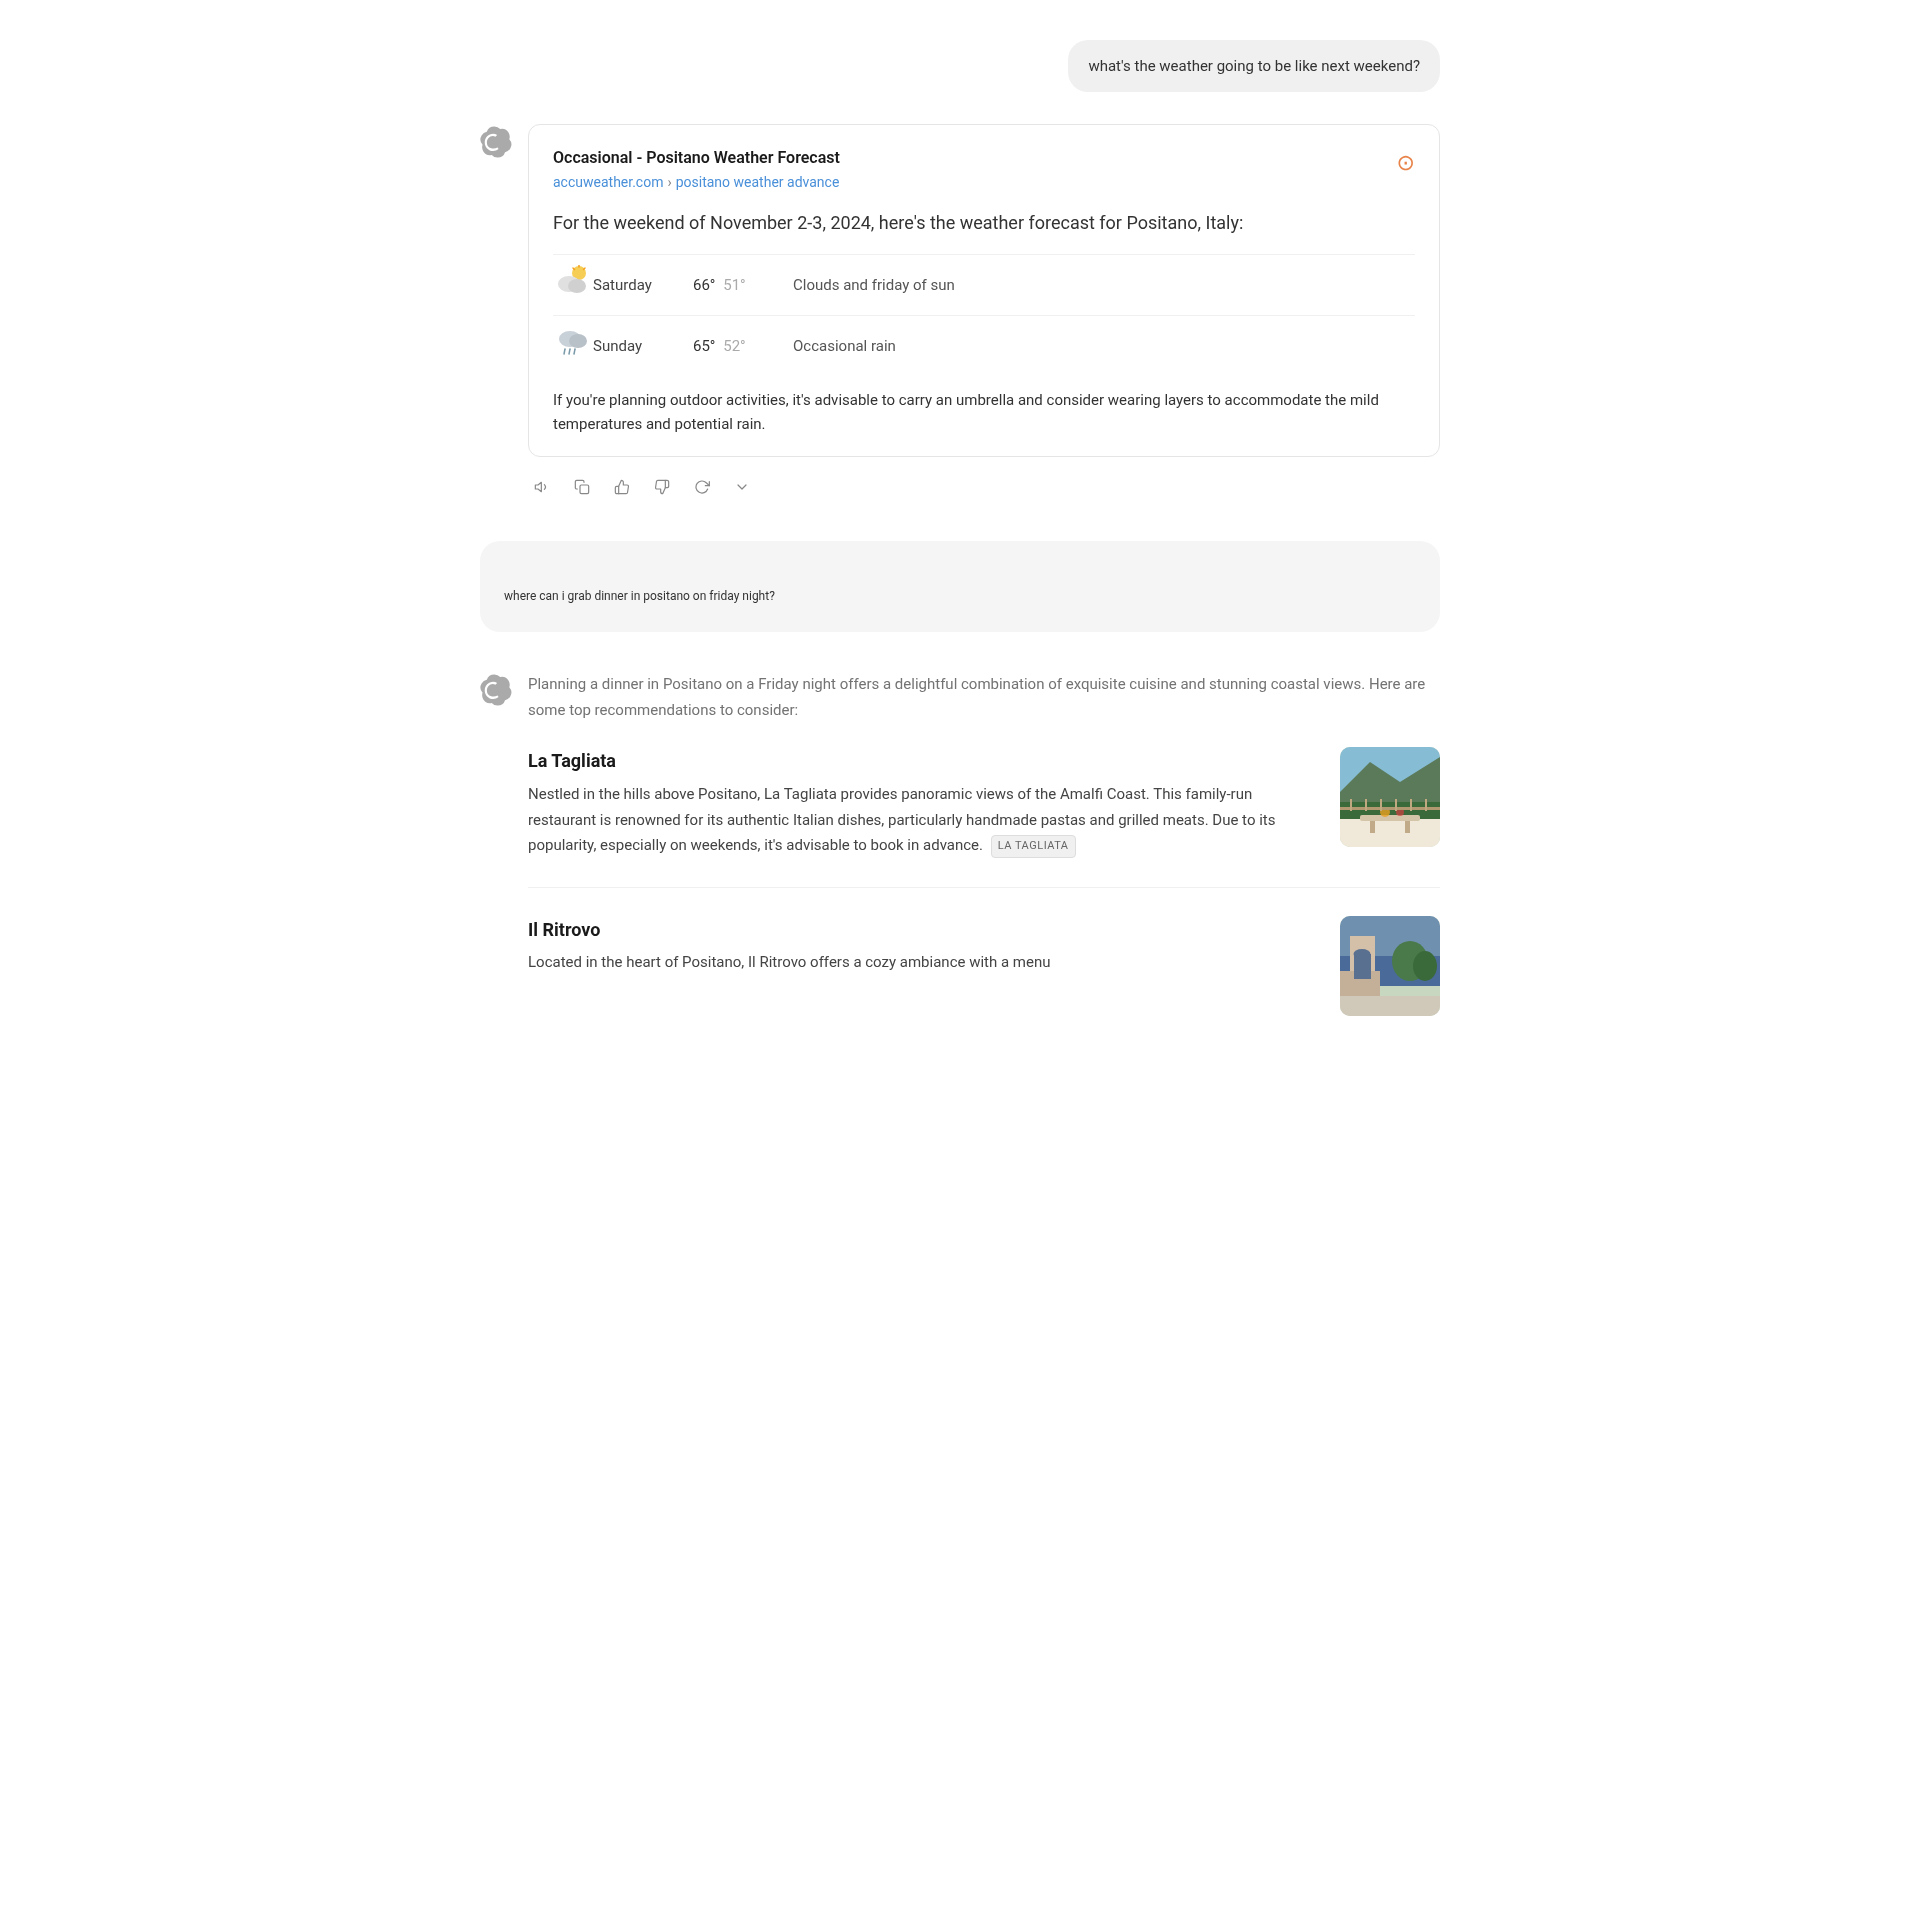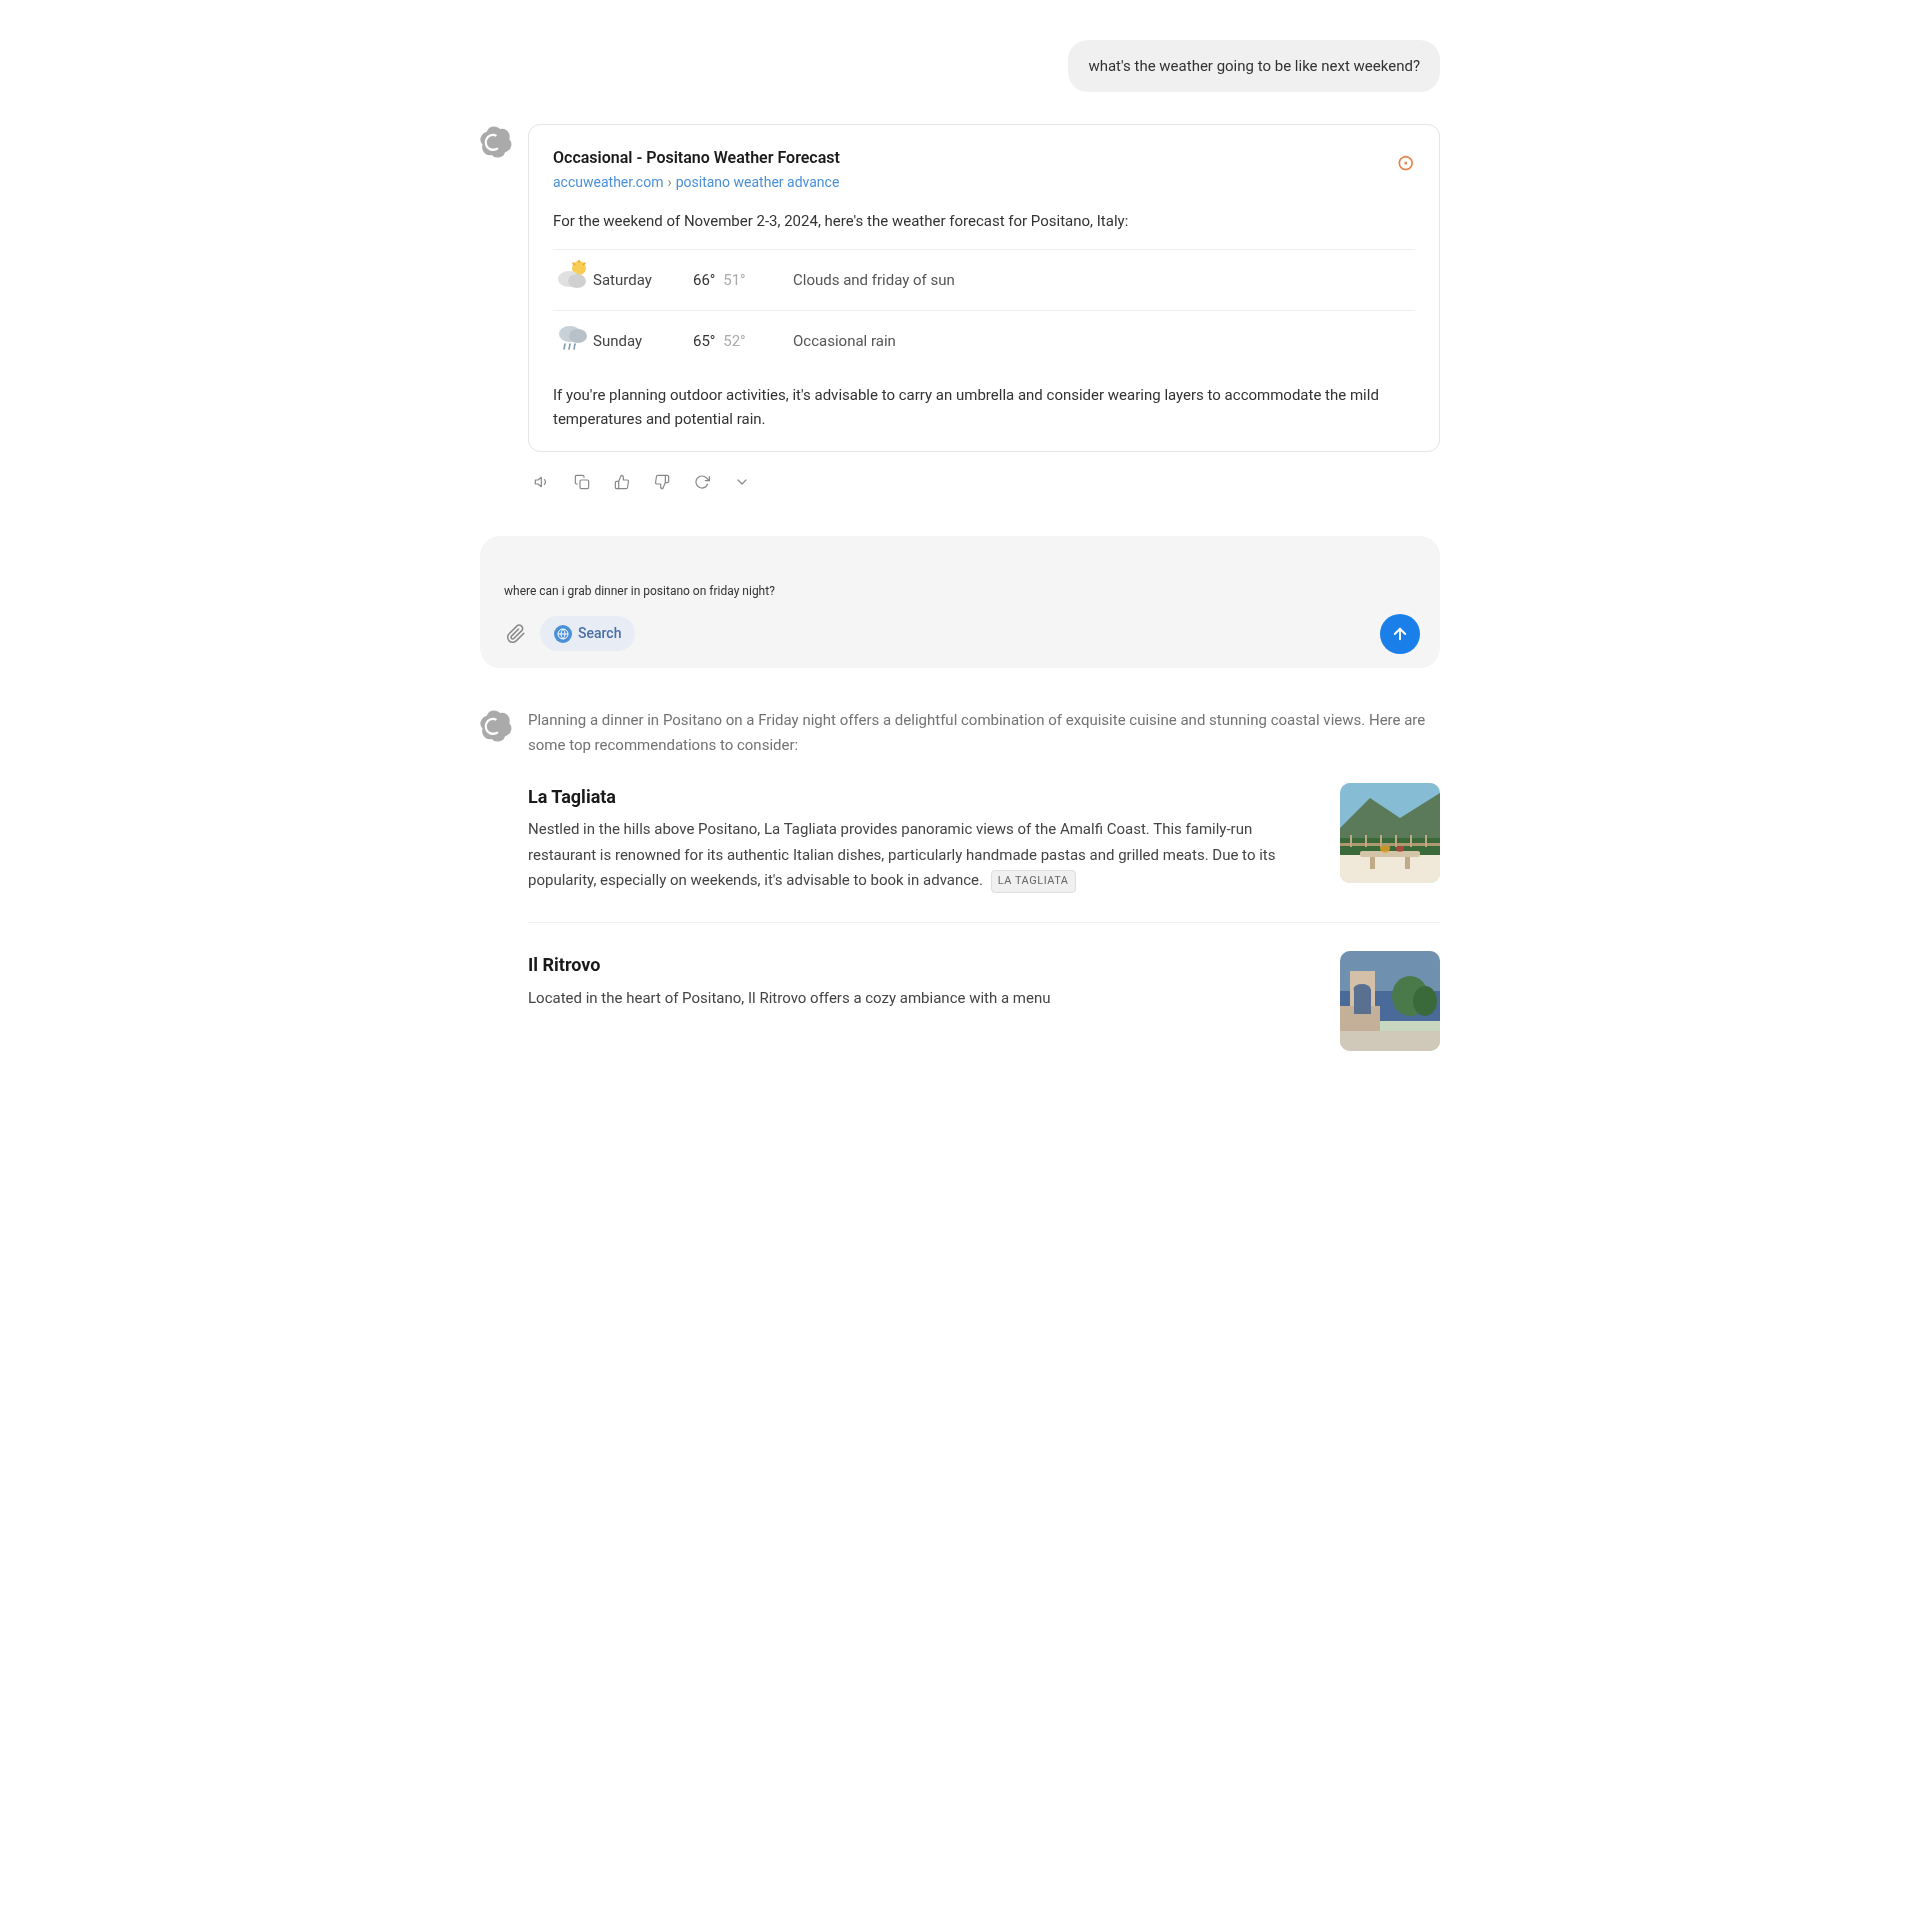--- a/index.html
+++ b/index.html
@@ -72,21 +72,21 @@
       color: #4a90d9;
       margin-bottom: 12px;
       display: flex;
       align-items: center;
       gap: 4px;
     }
     .weather-card-url .separator {
       color: #888;
     }
     .weather-card-intro {
-      font-size: 15px;
+      font-size: 18px;
       color: #333;
       margin-bottom: 16px;
     }
     .weather-sun-icon {
       font-size: 22px;
       color: #e8834a;
     }
 
     
     .weather-row {
@@ -375,45 +375,20 @@
         <svg viewBox="0 0 24 24" fill="none" stroke="currentColor" stroke-width="1.8" stroke-linecap="round" stroke-linejoin="round">
           <polyline points="6 9 12 15 18 9"></polyline>
         </svg>
       </div>
     </div>
   </div>
 </div>
 
 <div class="input-area">
   <div class="input-text">where can i grab dinner in positano on friday night?</div>
-  <div class="input-toolbar">
-    <div class="input-left-tools">
-      <div class="attach-btn">
-        <svg width="20" height="20" viewBox="0 0 24 24" fill="none" stroke="#888" stroke-width="1.8" stroke-linecap="round" stroke-linejoin="round">
-          <path d="M21.44 11.05l-9.19 9.19a6 6 0 0 1-8.49-8.49l9.19-9.19a4 4 0 0 1 5.66 5.66l-9.2 9.19a2 2 0 0 1-2.83-2.83l8.49-8.48"></path>
-        </svg>
-      </div>
-      <div class="search-btn">
-        <div class="search-btn-globe">
-          <svg width="12" height="12" viewBox="0 0 24 24" fill="none" stroke="white" stroke-width="2">
-            <circle cx="12" cy="12" r="10"></circle>
-            <line x1="2" y1="12" x2="22" y2="12"></line>
-            <path d="M12 2a15.3 15.3 0 0 1 4 10 15.3 15.3 0 0 1-4 10 15.3 15.3 0 0 1-4-10 15.3 15.3 0 0 1 4-10z"></path>
-          </svg>
-        </div>
-        <span>Search</span>
-      </div>
-    </div>
-    <div class="send-btn">
-      <svg viewBox="0 0 24 24" fill="none" stroke="white" stroke-width="2.5" stroke-linecap="round" stroke-linejoin="round">
-        <line x1="12" y1="19" x2="12" y2="5"></line>
-        <polyline points="5 12 12 5 19 12"></polyline>
-      </svg>
-    </div>
-  </div>
 </div>
 
 <div class="ai-response">
   <div class="ai-avatar">
     <svg viewBox="0 0 41 41" fill="none" xmlns="http://www.w3.org/2000/svg">
       <path d="M37.532 16.87a9.963 9.963 0 0 0-.856-8.184 10.078 10.078 0 0 0-10.855-4.835 9.964 9.964 0 0 0-7.505-3.336 10.079 10.079 0 0 0-9.61 6.977 9.967 9.967 0 0 0-6.664 4.834 10.08 10.08 0 0 0 1.24 11.817 9.965 9.965 0 0 0 .856 8.185 10.079 10.079 0 0 0 10.855 4.835 9.965 9.965 0 0 0 7.504 3.336 10.08 10.08 0 0 0 9.617-6.981 9.967 9.967 0 0 0 6.663-4.834 10.079 10.079 0 0 0-1.243-11.814z" fill="#aaa"></path>
       <path d="M23.019 27.112c-1.983 1.073-4.067 1.576-5.979 1.576-4.375 0-8.188-2.476-8.188-7.659 0-4.453 3.152-8.29 7.527-8.29 1.17 0 2.328.362 3.321.967L21.97 11.4a10.463 10.463 0 0 0-5.118-1.346c-5.979 0-10.794 4.835-10.794 10.974 0 6.14 4.815 10.975 10.794 10.975 2.493 0 4.974-.863 6.957-2.46l-1.79-2.43z" fill="white"></path>
     </svg>
   </div>
   <div class="ai-content">

